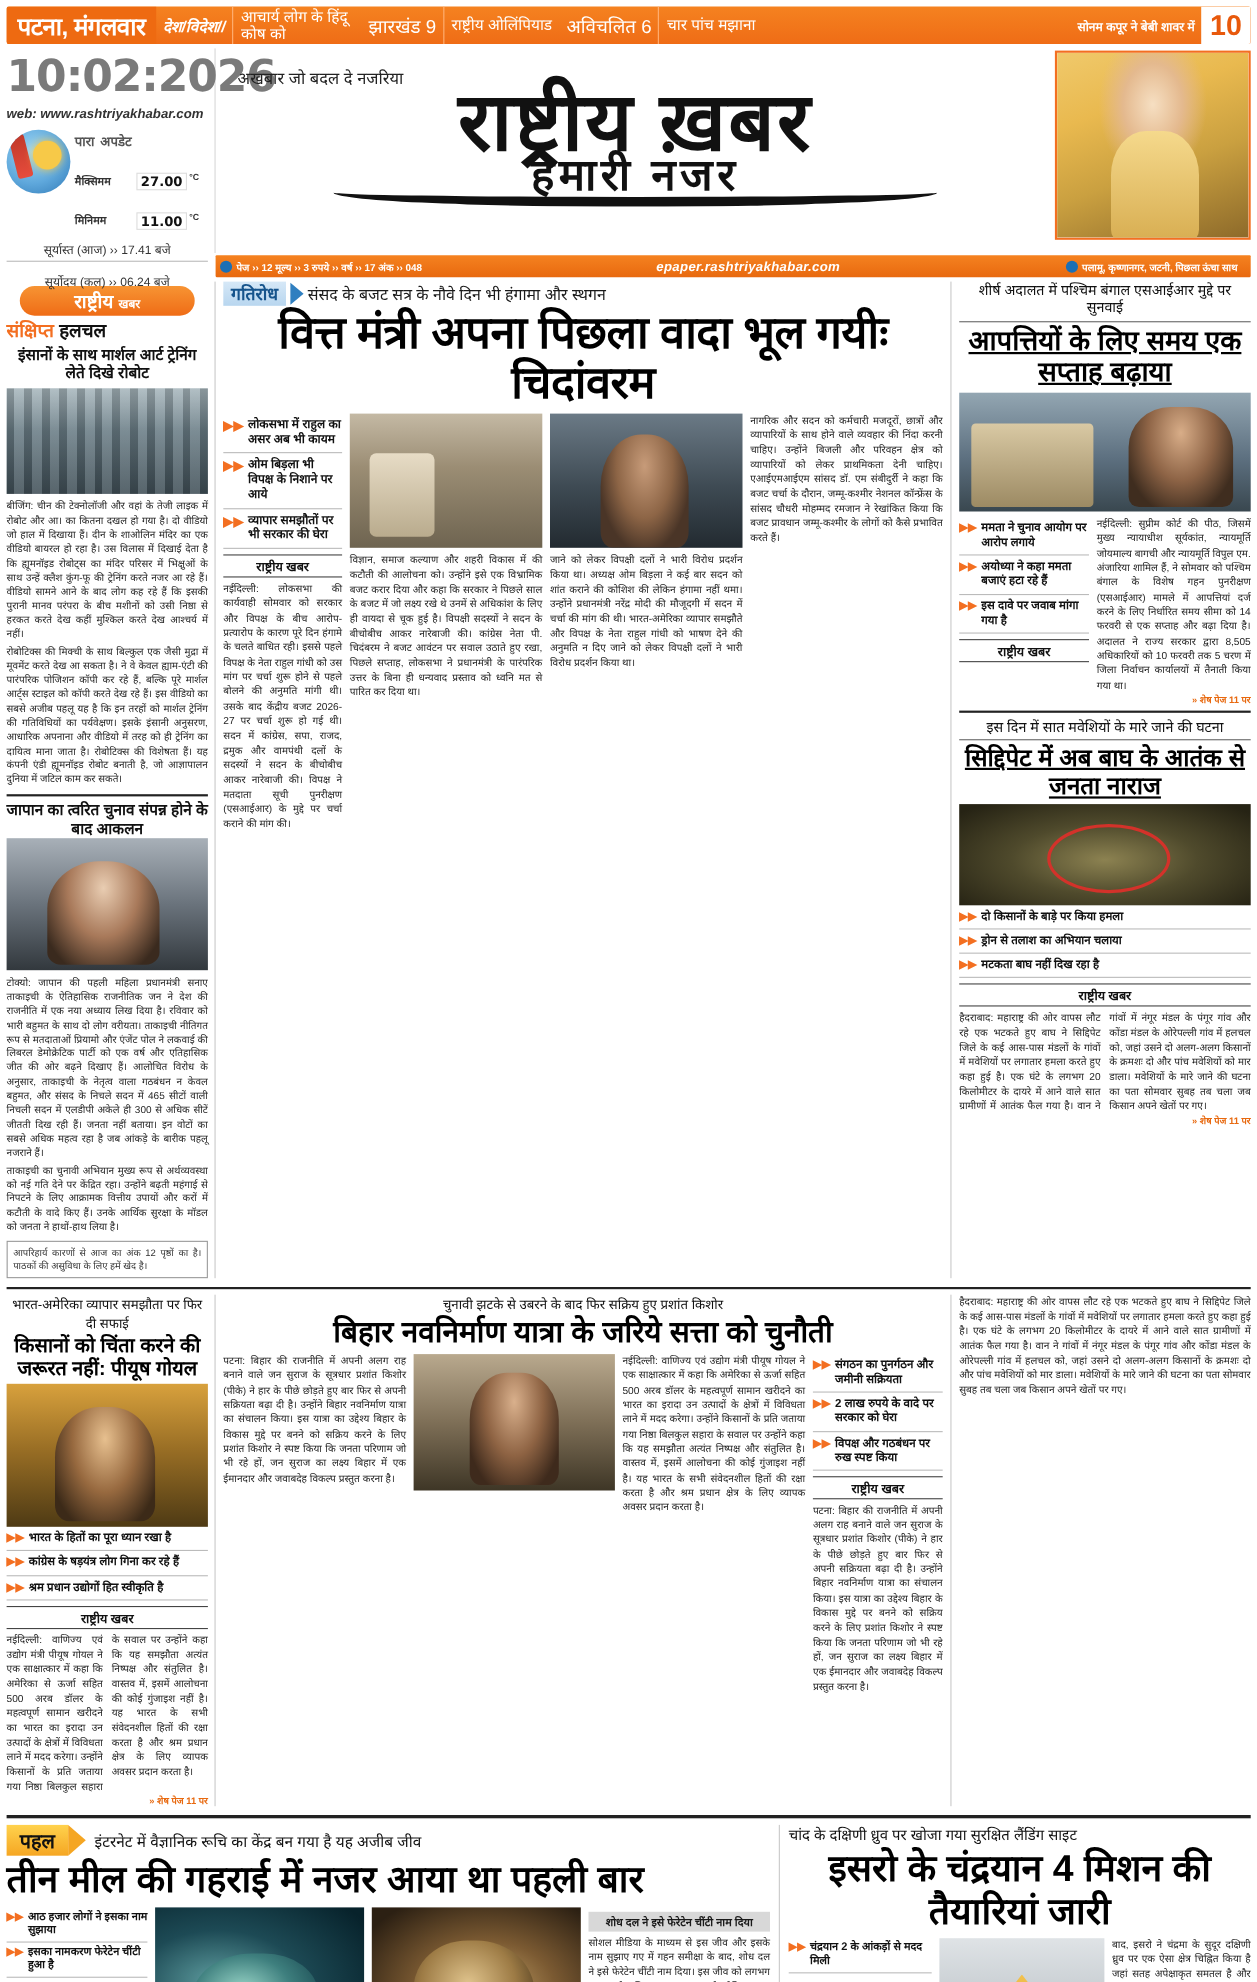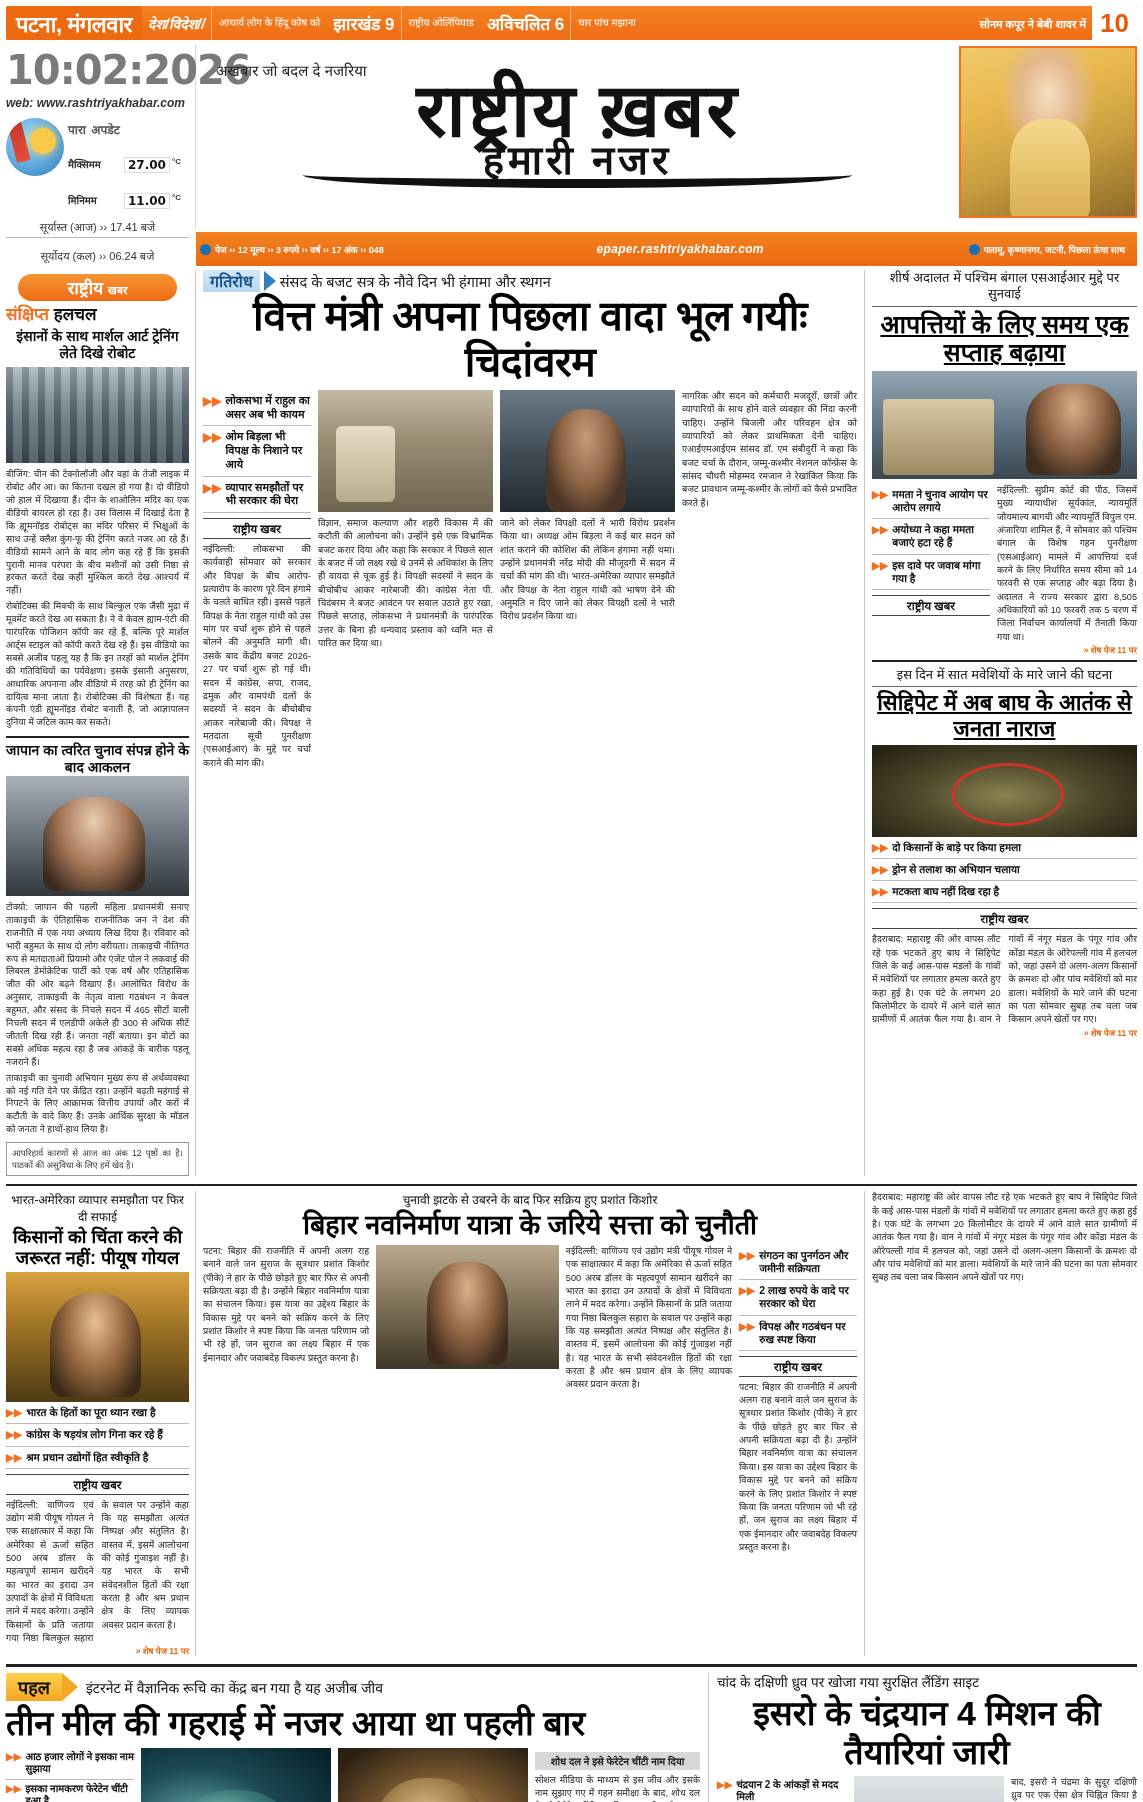--- a/index.html
+++ b/index.html
@@ -26,23 +26,23 @@
     color:#fff; font-weight:bold; font-size:22px;
     padding: 0 10px; display:flex; align-items:center; white-space:nowrap;
     letter-spacing:-0.5px;
   }
   .ticker-sub {
     color:#fff; font-size:14px; font-style:italic; font-weight:bold;
     display:flex; align-items:center; padding:0 6px; white-space:nowrap;
   }
   .tick-item {
     display:flex; align-items:center; padding:0 7px; color:#fff;
-    font-size:10px; line-height:1.08; max-width:118px; border-left:1px solid #ffb277;
-  }
-  .tick-big { font-size:17px; font-weight:bold; padding:0 6px; display:flex;align-items:center;color:#fff;}
+    font-size:14px; line-height:1.08; max-width:118px; border-left:1px solid #ffb277;
+  }
+  .tick-big { font-size:17px; font-weight:normal; padding:0 6px; display:flex;align-items:center;color:#fff;}
   .tick-flex { flex:1; font-size:11px; display:flex;align-items:center;justify-content:flex-end;padding-right:6px;color:#fff;font-weight:bold;}
   .tick-num { background:#fff; color:#e8590c; font-size:26px; font-weight:bold; padding:0 8px; display:flex;align-items:center;}
 
   
   .masthead { display:flex; margin-top:4px; height:186px; position:relative; }
   .mh-left { width:190px; border-right:1px solid #d8d8d8; padding-right:6px; }
   .date-big {
     font-size:40px; font-weight:bold; color:#7a7a7a; letter-spacing:-1px;
     font-family:"DejaVu Sans", sans-serif; line-height:1; margin-top:6px;
   }
@@ -87,21 +87,21 @@
       linear-gradient(160deg,#f0c96b 0%, #e9b94f 30%, #caa040 60%, #8d6a2a 100%);
   }
   .mh-right .photo:after{
     content:""; position:absolute; left:28%; top:42%; width:46%; height:60%;
     background:linear-gradient(180deg,#f5d98c,#d8ae52);
     border-radius:40% 40% 10% 10%;
   }
 
   
   .infobar{
-    display:flex; align-items:center; height:34px; margin:2px 0 0 190px;
+    display:flex; align-items:center; height:20px; margin:2px 0 0 190px;
     background:linear-gradient(180deg,#f58220,#e8690f); color:#fff;
     font-size:9px; font-weight:bold; padding:0 4px; border-radius:1px;
   }
   .infobar .dot{width:11px;height:11px;border-radius:50%;background:#1b6fb5;margin-right:4px;flex:none;}
   .infobar .mid{flex:1;text-align:center;font-size:12px;letter-spacing:0.3px;font-style:italic;}
   .infobar .seg{white-space:nowrap;padding-right:8px;}
 
   
   .grid{ display:flex; margin-top:4px; }
   .col-left{ width:190px; border-right:1px solid #c9c9c9; padding-right:6px;}

